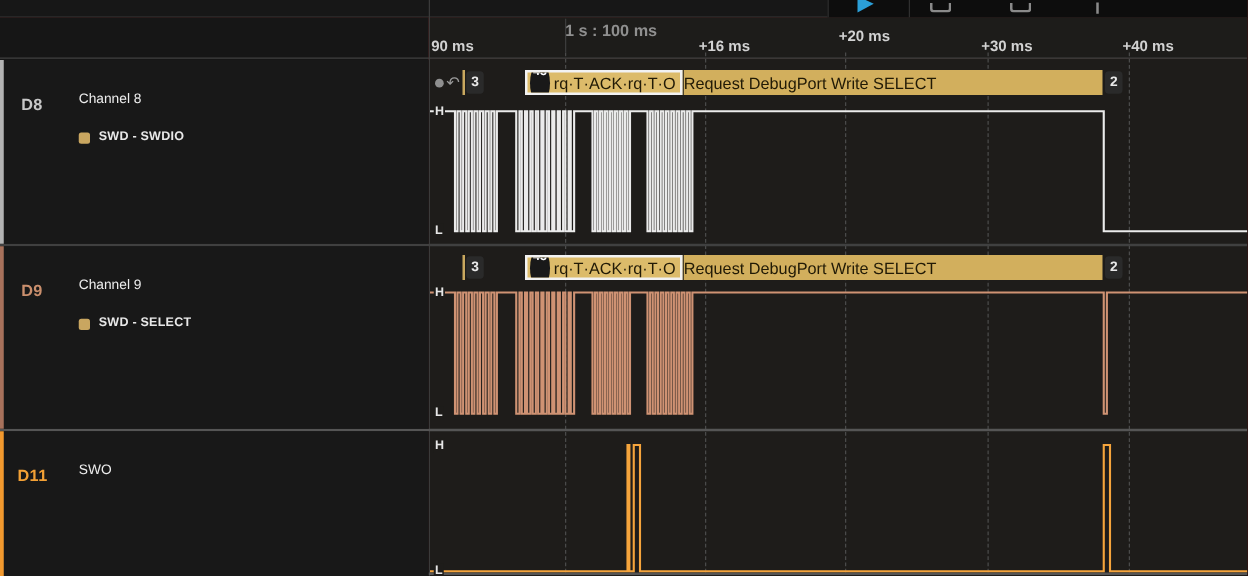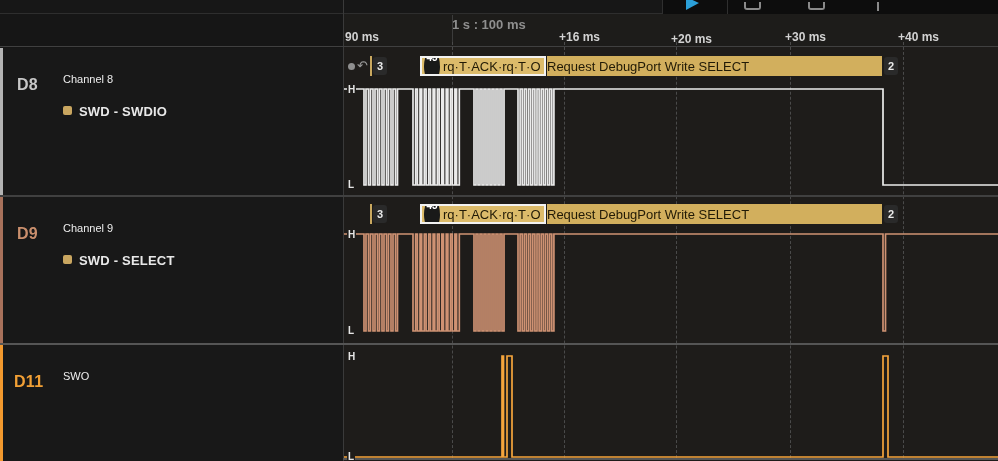--- a/index.html
+++ b/index.html
@@ -22,24 +22,24 @@
   #sidebar-bg { left:0; top:14px; width:343px; height:447px; background:#161616; }
   #plot-bg { left:344px; top:47px; width:654px; height:414px; background:#1e1c1a; }
   #sidebar-border { left:343px; top:0; width:1px; height:461px; background:#3a3a3a; }
   .scale-label { color:#8f8f8f; font-size:13px; font-weight:bold; }
   .tick-label { color:#d2d2d2; font-size:12px; font-weight:bold; white-space:nowrap; }
   .gridline { width:1px; border-left:1px dashed #4a4a4a; }
   .gridline-major-top { width:1px; background:#3c3c3c; }
   .hsep { left:0; width:998px; background:#404040; }
   
   .chan-accent { width:3px; }
-  .chan-id { font-size:16px; font-weight:bold; letter-spacing:.3px; }
+  .chan-id { font-size:13px; font-weight:bold; letter-spacing:.3px; }
   .chan-name { color:#ededed; font-size:11px; }
   .chan-bullet { width:9px; height:9px; border-radius:2px; background:#c9a660; }
-  .chan-tag { color:#e8e8e8; font-size:13px; font-weight:bold; letter-spacing:.2px; }
+  .chan-tag { color:#e8e8e8; font-size:10px; font-weight:bold; letter-spacing:.2px; }
   
   .hl-label { color:#e6e6e6; font-size:10px; font-weight:bold; background:#1e1c1a; padding:0 1px; line-height:11px; }
   
   .ann-tick { width:2px; height:20px; background:#c9a85f; }
   .ann-badge { height:18px; min-width:14px; padding:0 3px; background:#2a2a2a; border-radius:3px;
                color:#e9e9e9; font-size:11px; font-weight:bold; text-align:center; line-height:18px; }
   .ann-packet { height:20px; display:flex; align-items:center; overflow:hidden; white-space:nowrap;
                 color:#211a06; font-size:13px; }
   .ann-packet.centered { justify-content:flex-start; }
   .ann-circle { flex:0 0 auto; width:16px; height:33px; margin:0 3px 0 2px; border-radius:50%;
@@ -68,21 +68,21 @@
   <div class="abs" id="sidebar-bg"></div>
   <div class="abs" id="header-right"></div>
   <div class="abs" id="plot-bg"></div>
   <div class="abs" id="sidebar-border"></div>
 
   <div class="abs scale-label" style="left:452px;top:17px;">1 s : 100 ms</div>
 
   <div id="gen"></div>
 <div class="tick-label abs" style="left: 345px; top: 30px;">90 ms</div>
     <div class="tick-label abs" style="left: 559px; top: 30px;">+16 ms</div>
-    <div class="tick-label abs" style="left: 671px; top: 32px; text-align: right;">+20 ms</div>
+    <div class="tick-label abs" style="left: 671px; top: 22px; text-align: right;">+20 ms</div>
     <div class="tick-label abs" style="left: 785px; top: 30px;">+30 ms</div>
     <div class="tick-label abs" style="left: 898px; top: 30px;">+40 ms</div>
     <div class="gridline abs" style="left: 452px; top: 42px; height: 416px;"></div>
     <div class="gridline abs" style="left: 564px; top: 42px; height: 416px;"></div>
     <div class="gridline abs" style="left: 676px; top: 42px; height: 416px;"></div>
     <div class="gridline abs" style="left: 790px; top: 42px; height: 416px;"></div>
     <div class="gridline abs" style="left: 903px; top: 42px; height: 416px;"></div>
     <div class="gridline-major-top abs" style="left: 452px; top: 15px; height: 27px;"></div>
     <div class="hsep abs" style="top: 46px; height: 1px; background: rgb(64, 64, 64);"></div>
     <div class="hsep abs" style="top: 195px; height: 2px; background: rgb(64, 64, 64);"></div>

